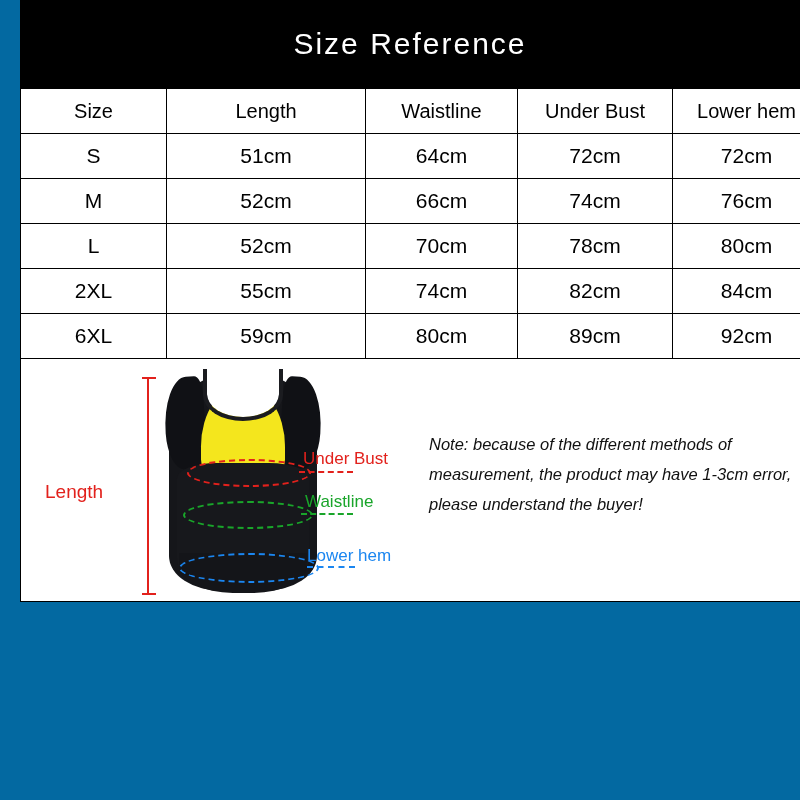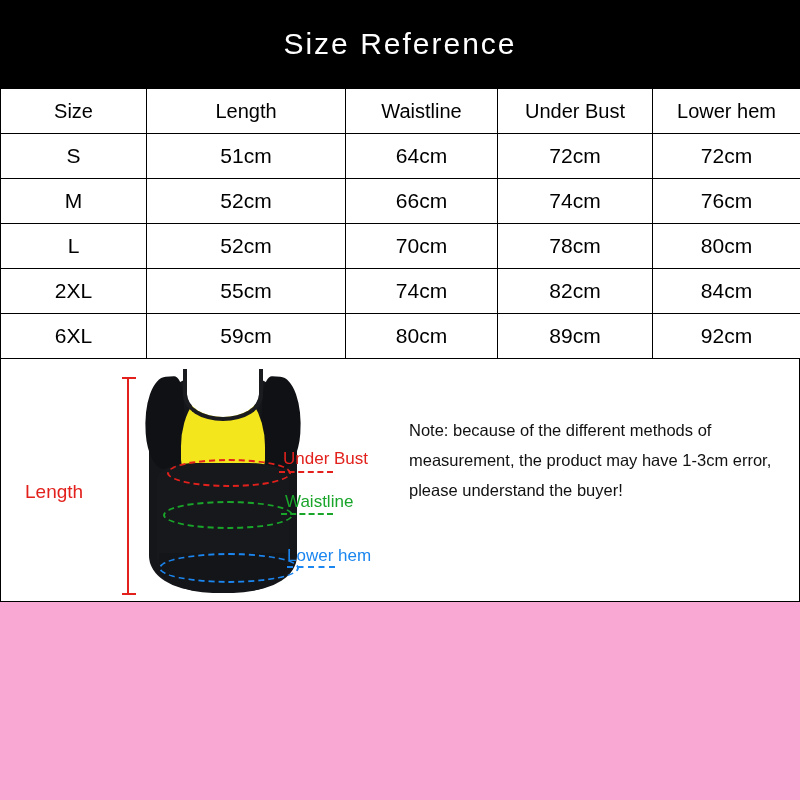--- a/index.html
+++ b/index.html
@@ -10,22 +10,23 @@
   body {
     width: 800px;
     height: 800px;
     font-family: "Liberation Sans", sans-serif;
     overflow: hidden;
   }
   .page {
     position: relative;
     width: 800px;
     height: 800px;
-    background: #f9a8d4;
+    background: #0369a1;
     box-sizing: border-box;
+    padding-left: 20px;
   }
   .title-bar {
     height: 88px;
     display: flex;
     align-items: center;
     justify-content: center;
     background: #000000;
   }
   .title-text {
     color: #ffffff;
@@ -68,25 +69,26 @@
     height: 243px;
     background: #ffffff;
     border: 1px solid #000000;
     border-top: none;
     box-sizing: border-box;
     overflow: hidden;
   }
   .note {
     position: absolute;
     left: 408px;
-    top: 56px;
+    top: 70px;
     width: 370px;
     color: #111111;
     font-size: 16.5px;
     line-height: 30px;
+    font-style: italic;
   }
   .garment {
     position: absolute;
     left: 118px;
     top: 8px;
     width: 290px;
     height: 232px;
   }
   
   .torso {

